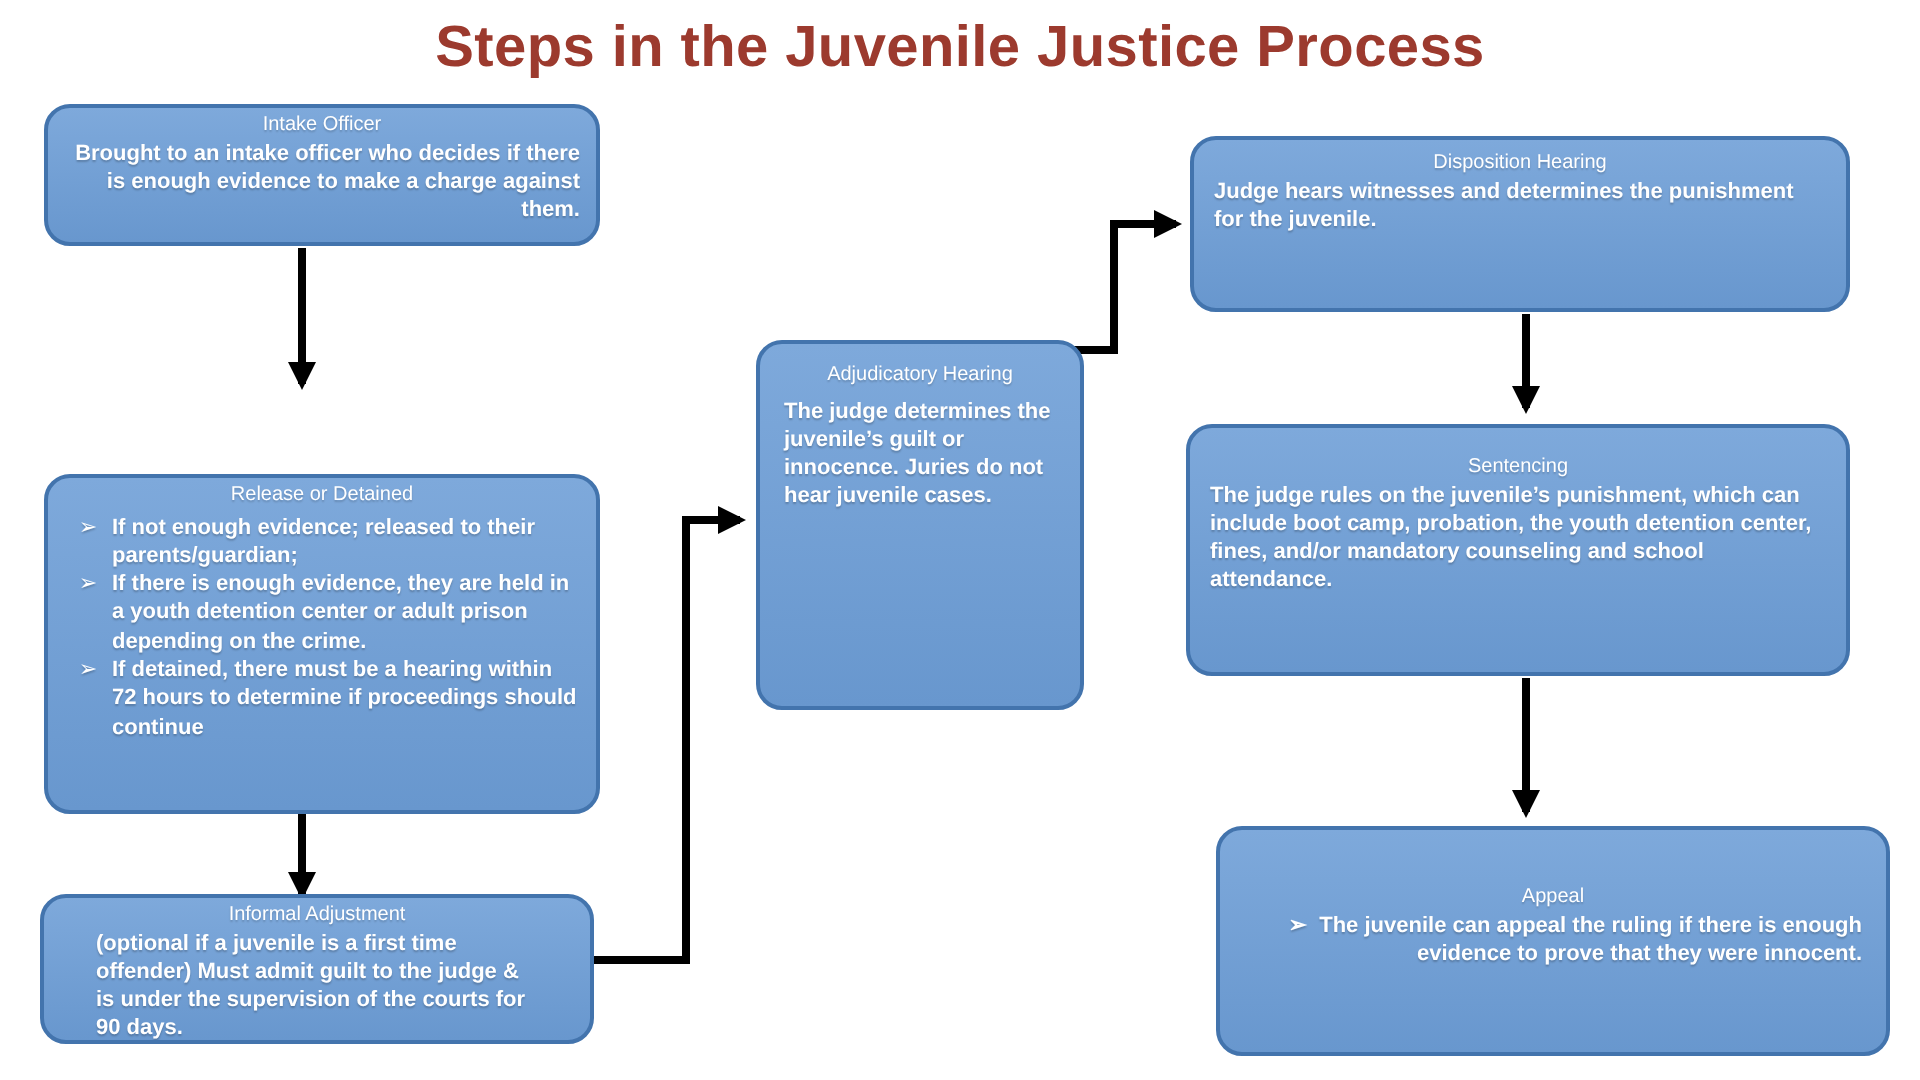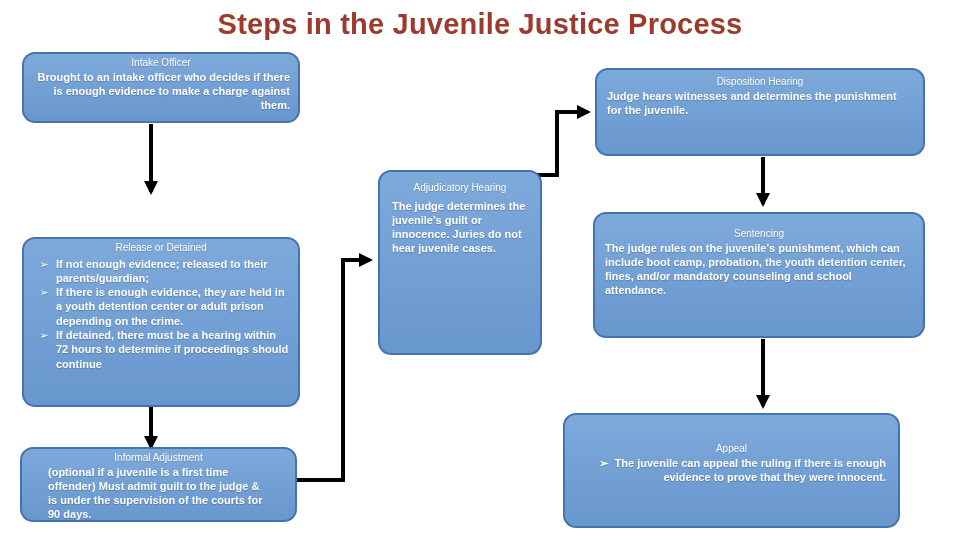--- a/index.html
+++ b/index.html
@@ -32,21 +32,21 @@
   .bullet-glyph{flex:0 0 24px;text-align:center;font-weight:400;font-size:11px;}
   .bullet-text{flex:1;}
   #connectors{position:absolute;left:0;top:0;width:960px;height:540px;pointer-events:none;}
   
   #box-intake{left:22px;top:52px;width:278px;height:71px;padding:3px 8px;}
   #box-release{left:22px;top:197px;width:278px;height:170px;padding:3px 0;margin-top:40px;}
   #box-informal{left:20px;top:447px;width:277px;height:75px;padding:3px 26px;}
   #box-adjudicatory{left:378px;top:170px;width:164px;height:185px;padding:10px 12px;}
   #box-disposition{left:595px;top:68px;width:330px;height:88px;padding:6px 10px;}
   #box-sentencing{left:593px;top:212px;width:332px;height:126px;padding:14px 10px;}
-  #box-appeal{left:563px;top:413px;width:337px;height:115px;padding:28px 12px;}
+  #box-appeal{left:608px;top:413px;width:337px;height:115px;padding:28px 12px;}
   #box-appeal .box-body{text-align:right;}
 </style>
 </head>
 <body>
 
 <div id="slide">
 
   <div id="slide-title" style="color: rgb(156, 58, 46); font-weight: bold;">Steps in the Juvenile Justice Process</div>
 
   <svg id="connectors" viewBox="0 0 960 540">

